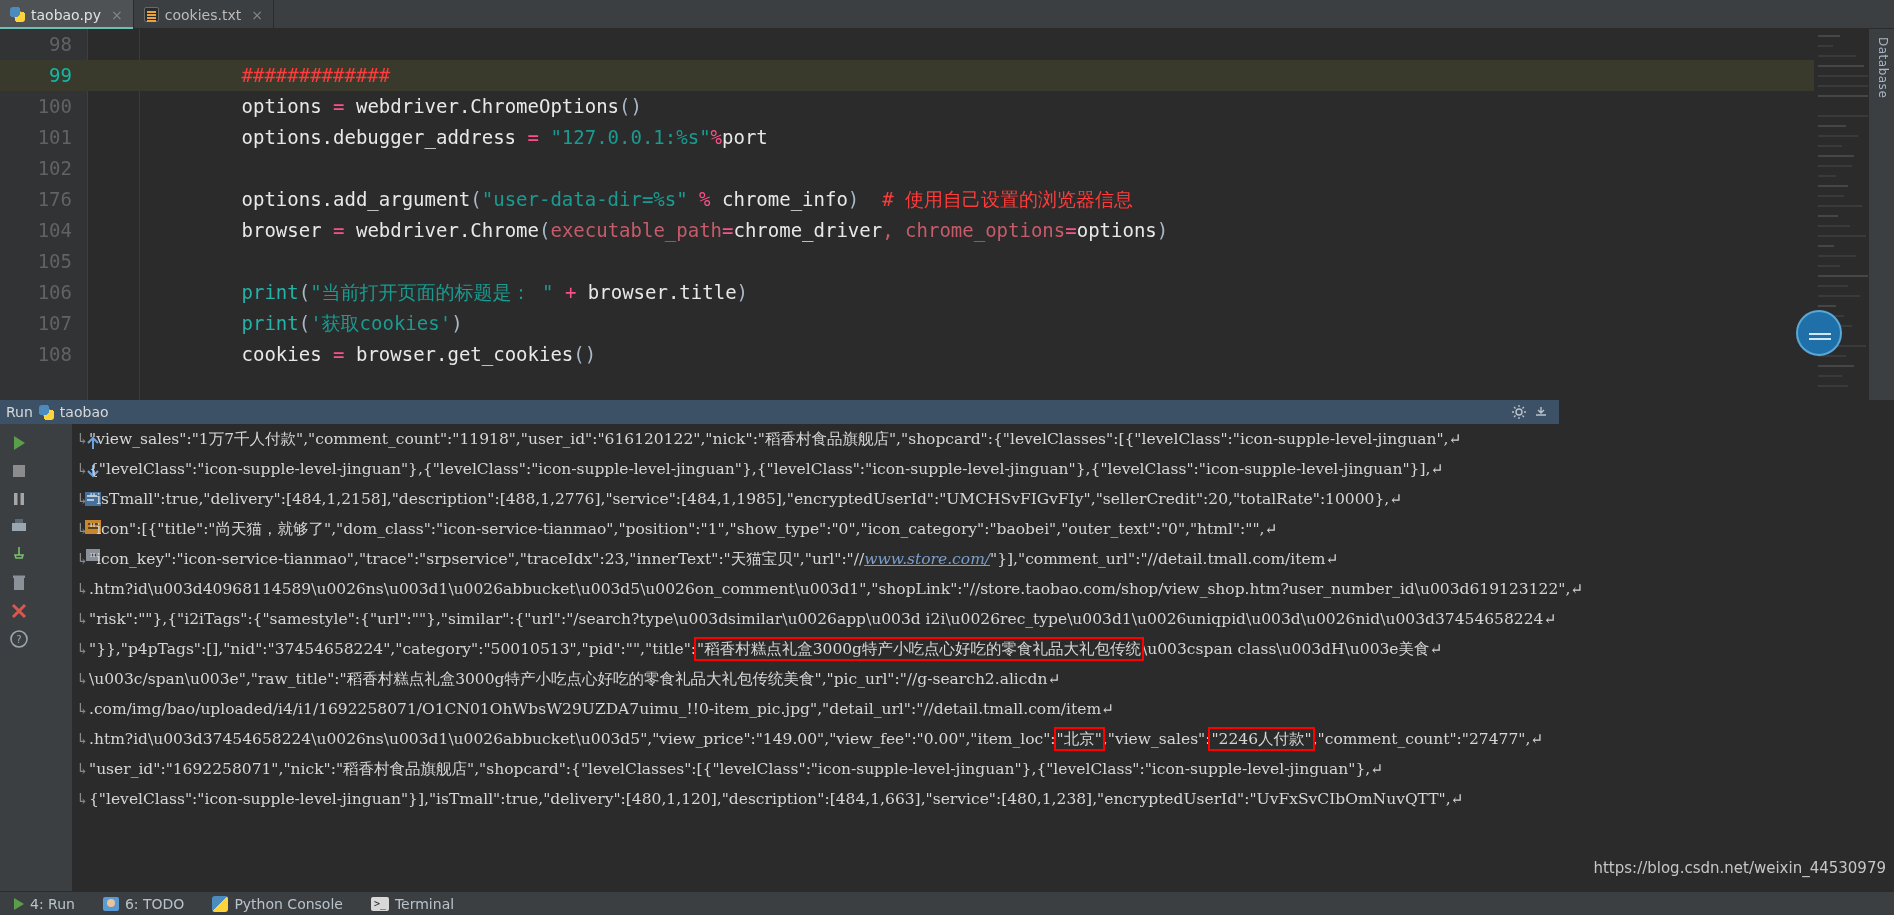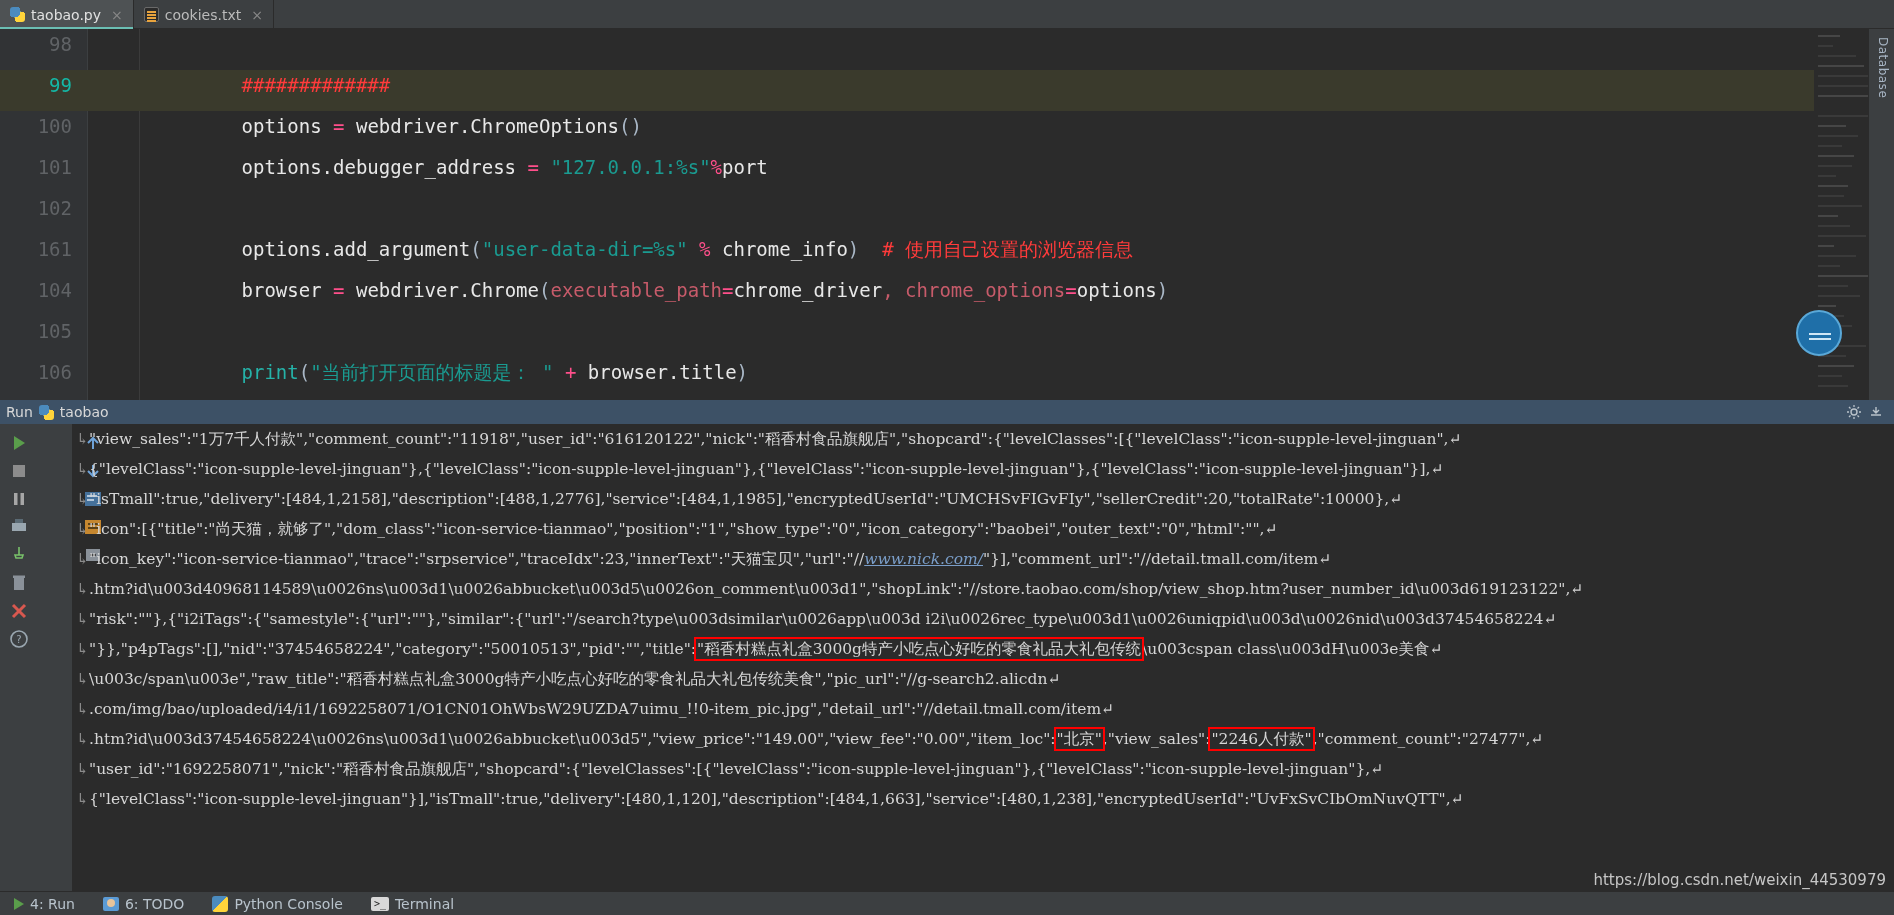--- a/index.html
+++ b/index.html
@@ -47,21 +47,21 @@
   }
   #gutter{
     position:absolute;left:0;top:0;width:88px;height:371px;background:#313335;
     border-right:1px solid #3c3f41;
   }
   #gutter2{
     position:absolute;left:88px;top:0;width:52px;height:371px;background:#2b2b2b;
     border-right:1px solid #3b3b3b;
   }
   .codeline{
-    position:relative;height:41px;line-height:31px;white-space:pre;
+    position:relative;height:31px;line-height:31px;white-space:pre;
     font-family:"DejaVu Sans Mono","Liberation Mono",monospace;
     font-size:19px;
   }
   .codeline.hl2{background:#3a3a2c;}
   .lnum{
     position:absolute;left:0;top:0;width:72px;text-align:right;
     color:#606366;font-size:19px;
     font-family:"DejaVu Sans Mono","Liberation Mono",monospace;
   }
   .codeline.hl2 .lnum{color:#14b8a6;}
@@ -94,21 +94,21 @@
   #floatbtn{
     position:absolute;right:52px;top:310px;width:46px;height:46px;border-radius:50%;
     background:#1f6fa8;border:2px solid #59a8d8;
   }
   #floatbtn::after{
     content:"";position:absolute;left:11px;top:21px;width:22px;height:2px;background:#cfe6f5;
     box-shadow:0 5px 0 #cfe6f5;
   }
   
   #runhdr{
-    position:absolute;left:0;top:400px;width:1894px;height:24px;background:#3d5166;
+    position:absolute;left:0;top:400px;width:1559px;height:24px;background:#3d5166;
     display:flex;align-items:center;gap:6px;padding-left:6px;
     font-size:14px;color:#d8d8d8;
   }
   #runhdr .spacer{flex:1;}
   #runhdr .hicon{width:16px;height:16px;opacity:.85;}
   #console{
     position:absolute;left:0;top:424px;width:1894px;height:467px;background:#2b2b2b;
   }
   #conside{
     position:absolute;left:0;top:0;width:38px;height:467px;background:#3c3f41;
@@ -141,21 +141,21 @@
   }
   .sbitem{display:flex;align-items:center;gap:6px;padding:0 14px;height:24px;}
   .tri{width:0;height:0;border-left:10px solid #5a9e4b;border-top:6px solid transparent;border-bottom:6px solid transparent;}
   .todoic{width:16px;height:14px;background:#5b9bd5;border-radius:2px;position:relative;}
   .todoic::after{content:"";position:absolute;left:4px;top:2px;width:8px;height:8px;border-radius:50%;background:#e8c49a;}
   .pyc{width:16px;height:16px;border-radius:3px;
     background:linear-gradient(135deg,#4b8bbe 0 50%,#ffd43b 50% 100%);}
   .termic{width:18px;height:14px;background:#d8d8d8;border-radius:2px;color:#222;font-size:10px;
     font-family:"DejaVu Sans Mono",monospace;display:flex;align-items:center;justify-content:center;}
   #watermark{
-    position:absolute;right:8px;bottom:26px;font-size:15px;color:#cfcfcf;
+    position:absolute;right:8px;bottom:38px;font-size:15px;color:#cfcfcf;
     font-family:"DejaVu Sans","Liberation Sans",sans-serif;opacity:.95;
   }
 </style>
 </head>
 <body>
 
 <div id="tabbar">
   <div class="tab active">
     <span class="tabicon py-ico"></span>
     <span>taobao.py</span>
@@ -170,21 +170,21 @@
 
 <div id="editor">
   <div id="gutter"></div>
   <div id="gutter2"></div>
   <div id="code-lines">
       <div class="codeline"><span class="lnum">98</span></div>
       <div class="codeline hl2"><span class="lnum">99</span><span class="ctext">        <span class="cm">#############</span></span></div>
       <div class="codeline"><span class="lnum">100</span><span class="ctext">        <span class="pw">options</span> <span class="kw">=</span> <span class="pw">webdriver.ChromeOptions</span>()</span></div>
       <div class="codeline"><span class="lnum">101</span><span class="ctext">        <span class="pw">options.debugger_address</span> <span class="kw">=</span> <span class="s">"127.0.0.1:%s"</span><span class="kw">%</span><span class="pw">port</span></span></div>
       <div class="codeline"><span class="lnum">102</span></div>
-      <div class="codeline"><span class="lnum">161</span><span class="ctext">        <span class="pw">options.add_argument</span>(<span class="s">"user-data-dir=%s"</span> <span class="kw">%</span> <span class="pw">chrome_info</span>)  <span class="cm"># 使用自己设置的浏览器信息</span></span></div>
+      <div class="codeline"><span class="lnum">176</span><span class="ctext">        <span class="pw">options.add_argument</span>(<span class="s">"user-data-dir=%s"</span> <span class="kw">%</span> <span class="pw">chrome_info</span>)  <span class="cm"># 使用自己设置的浏览器信息</span></span></div>
       <div class="codeline"><span class="lnum">104</span><span class="ctext">        <span class="pw">browser</span> <span class="kw">=</span> <span class="pw">webdriver.Chrome</span>(<span class="pk">executable_path</span><span class="kw">=</span><span class="pw">chrome_driver</span><span class="pk">, chrome_options</span><span class="kw">=</span><span class="pw">options</span>)</span></div>
       <div class="codeline"><span class="lnum">105</span><span class="ctext"></span></div>
       <div class="codeline"><span class="lnum">106</span><span class="ctext">        <span class="fn">print</span>(<span class="s">"当前打开页面的标题是： "</span> <span class="kw">+</span> <span class="pw">browser.title</span>)</span></div>
       <div class="codeline"><span class="lnum">107</span><span class="ctext">        <span class="fn">print</span>(<span class="s">'获取cookies'</span>)</span></div>
       <div class="codeline"><span class="lnum">108</span><span class="ctext">        <span class="pw">cookies</span> <span class="kw">=</span> <span class="pw">browser.get_cookies</span>()</span></div>
     </div>
 </div>
 
 <div id="codemap">
     <div class="cmrow" style="top: 6px; left: 4px; width: 22px; opacity: 0.55;"></div>
@@ -294,21 +294,21 @@
     <svg class="sideico2" style="top:120px" viewBox="0 0 22 22">
       <rect x="4" y="5" width="14" height="12" fill="#8a9199"></rect>
       <path d="M8 11h6" stroke="#2b2b2b" stroke-width="1.6"></path>
     </svg>
   </div>
   <div id="context">
       <div class="cline"><span class="wrapmark">↳</span>"view_sales":"1万7千人付款","comment_count":"11918","user_id":"616120122","nick":"稻香村食品旗舰店","shopcard":{"levelClasses":[{"levelClass":"icon-supple-level-jinguan",↵</div>
       <div class="cline"><span class="wrapmark">↳</span>{"levelClass":"icon-supple-level-jinguan"},{"levelClass":"icon-supple-level-jinguan"},{"levelClass":"icon-supple-level-jinguan"},{"levelClass":"icon-supple-level-jinguan"}],↵</div>
       <div class="cline"><span class="wrapmark">↳</span>"isTmall":true,"delivery":[484,1,2158],"description":[488,1,2776],"service":[484,1,1985],"encryptedUserId":"UMCHSvFIGvFIy","sellerCredit":20,"totalRate":10000},↵</div>
       <div class="cline"><span class="wrapmark">↳</span>"icon":[{"title":"尚天猫，就够了","dom_class":"icon-service-tianmao","position":"1","show_type":"0","icon_category":"baobei","outer_text":"0","html":"",↵</div>
-      <div class="cline"><span class="wrapmark">↳</span>"icon_key":"icon-service-tianmao","trace":"srpservice","traceIdx":23,"innerText":"天猫宝贝","url":"//<span class="link">www.nick.com/</span>"}],"comment_url":"//detail.tmall.com/item↵</div>
+      <div class="cline"><span class="wrapmark">↳</span>"icon_key":"icon-service-tianmao","trace":"srpservice","traceIdx":23,"innerText":"天猫宝贝","url":"//<span class="link">www.store.com/</span>"}],"comment_url":"//detail.tmall.com/item↵</div>
       <div class="cline"><span class="wrapmark">↳</span>.htm?id\u003d40968114589\u0026ns\u003d1\u0026abbucket\u003d5\u0026on_comment\u003d1","shopLink":"//store.taobao.com/shop/view_shop.htm?user_number_id\u003d619123122",↵</div>
       <div class="cline"><span class="wrapmark">↳</span>"risk":""},{"i2iTags":{"samestyle":{"url":""},"similar":{"url":"/search?type\u003dsimilar\u0026app\u003d i2i\u0026rec_type\u003d1\u0026uniqpid\u003d\u0026nid\u003d37454658224↵</div>
       <div class="cline"><span class="wrapmark">↳</span>"}},"p4pTags":[],"nid":"37454658224","category":"50010513","pid":"","title":<span class="hbox">"稻香村糕点礼盒3000g特产小吃点心好吃的零食礼品大礼包传统</span>\u003cspan class\u003dH\u003e美食↵</div>
       <div class="cline"><span class="wrapmark">↳</span>\u003c/span\u003e","raw_title":"稻香村糕点礼盒3000g特产小吃点心好吃的零食礼品大礼包传统美食","pic_url":"//g-search2.alicdn↵</div>
       <div class="cline"><span class="wrapmark">↳</span>.com/img/bao/uploaded/i4/i1/1692258071/O1CN01OhWbsW29UZDA7uimu_!!0-item_pic.jpg","detail_url":"//detail.tmall.com/item↵</div>
       <div class="cline"><span class="wrapmark">↳</span>.htm?id\u003d37454658224\u0026ns\u003d1\u0026abbucket\u003d5","view_price":"149.00","view_fee":"0.00","item_loc":<span class="hbox">"北京"</span>,"view_sales":<span class="hbox">"2246人付款"</span>,"comment_count":"27477",↵</div>
       <div class="cline"><span class="wrapmark">↳</span>"user_id":"1692258071","nick":"稻香村食品旗舰店","shopcard":{"levelClasses":[{"levelClass":"icon-supple-level-jinguan"},{"levelClass":"icon-supple-level-jinguan"},↵</div>
       <div class="cline"><span class="wrapmark">↳</span>{"levelClass":"icon-supple-level-jinguan"}],"isTmall":true,"delivery":[480,1,120],"description":[484,1,663],"service":[480,1,238],"encryptedUserId":"UvFxSvCIbOmNuvQTT",↵</div>
     </div>
 </div>

